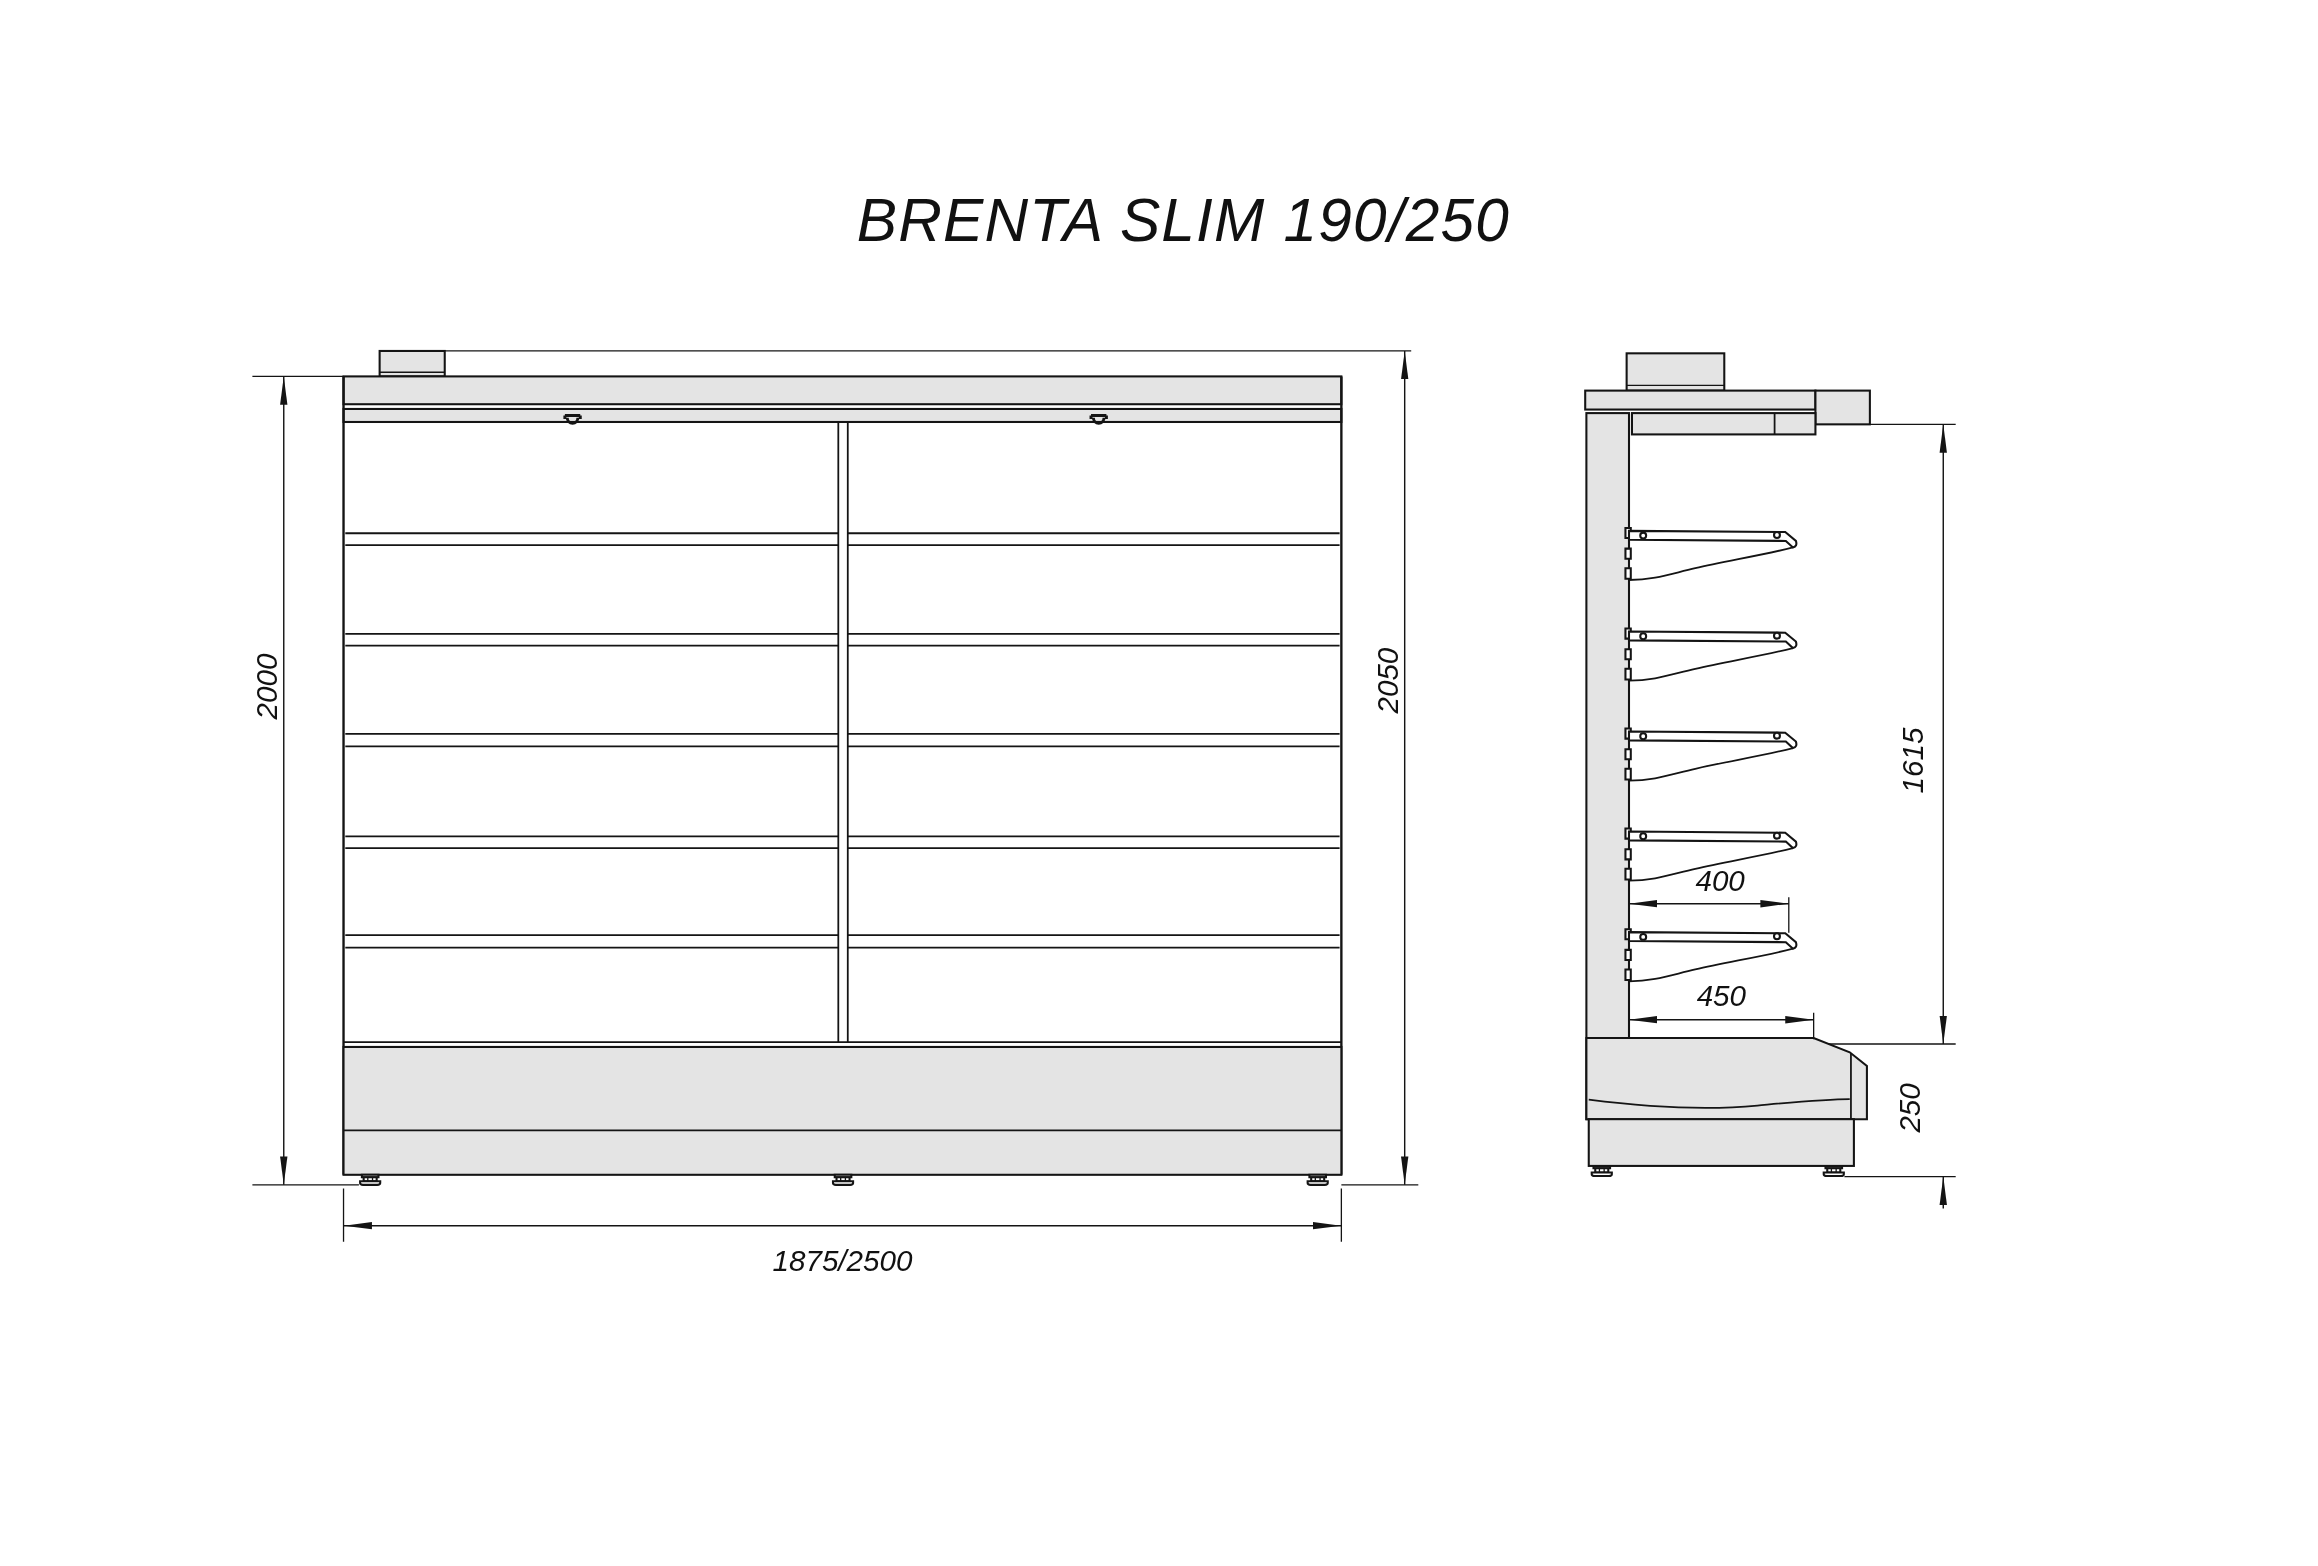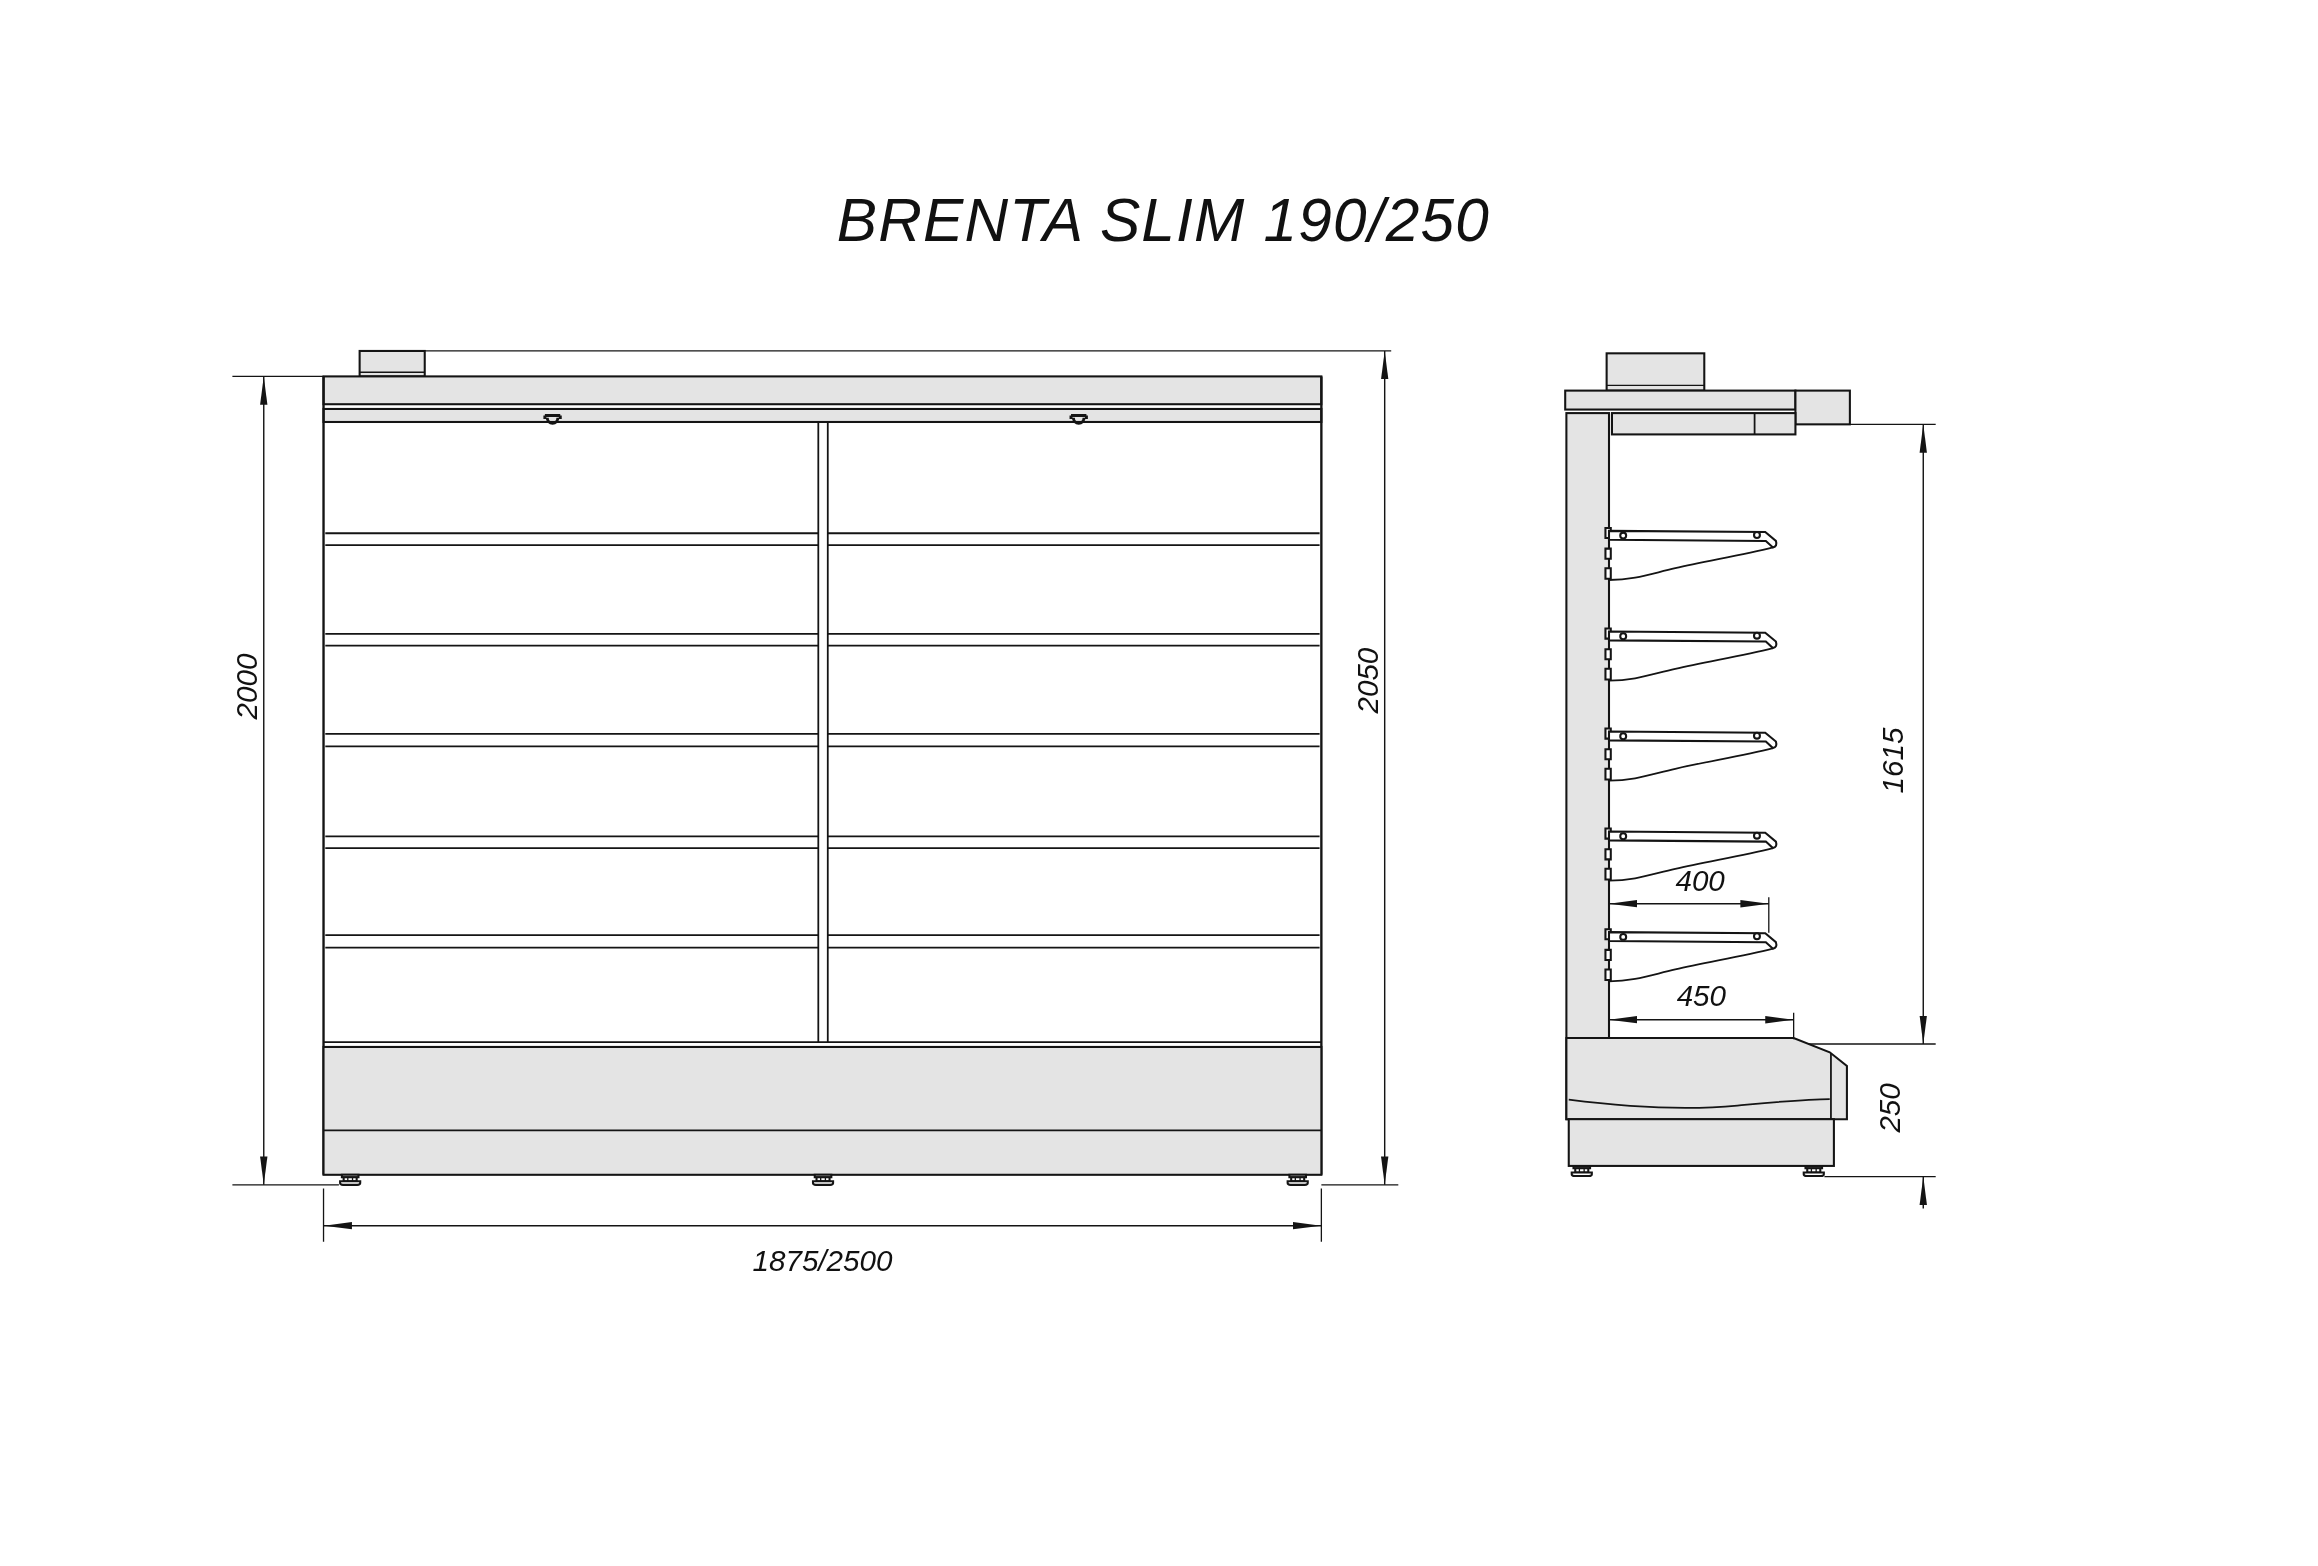--- a/index.html
+++ b/index.html
@@ -1,16 +1,16 @@
 <!DOCTYPE html>
 <html style="font-size:9.5px"><head>
 <meta charset="utf-8">
 <style>
   html,body{margin:0;padding:0;background:#fff;}
-  .stage{width:2135px;height:1566px;position:relative;background:#fff;}
+  .stage{width:2135px;height:1566px;position:relative;background:#fff;margin-left:20px;}
   svg{display:block;}
   .ol{fill:none;stroke:#141414;stroke-width:4;stroke-linejoin:miter;}
   .ln{fill:none;stroke:#141414;stroke-width:3;}
   .fs{stroke:#141414;stroke-width:3.5;stroke-linejoin:miter;}
   .fw{fill:#ffffff;stroke:#141414;stroke-width:3.5;}
   .d{fill:none;stroke:#141414;stroke-width:2.4;}
   .x{fill:none;stroke:#141414;stroke-width:2.2;}
   .hook{fill:none;stroke:#141414;stroke-width:5;}
   .ttl{font:italic 102px "Liberation Sans", sans-serif;fill:#111;letter-spacing:2px;}
   .dt{font:italic 50px "Liberation Sans", sans-serif;fill:#111;}

